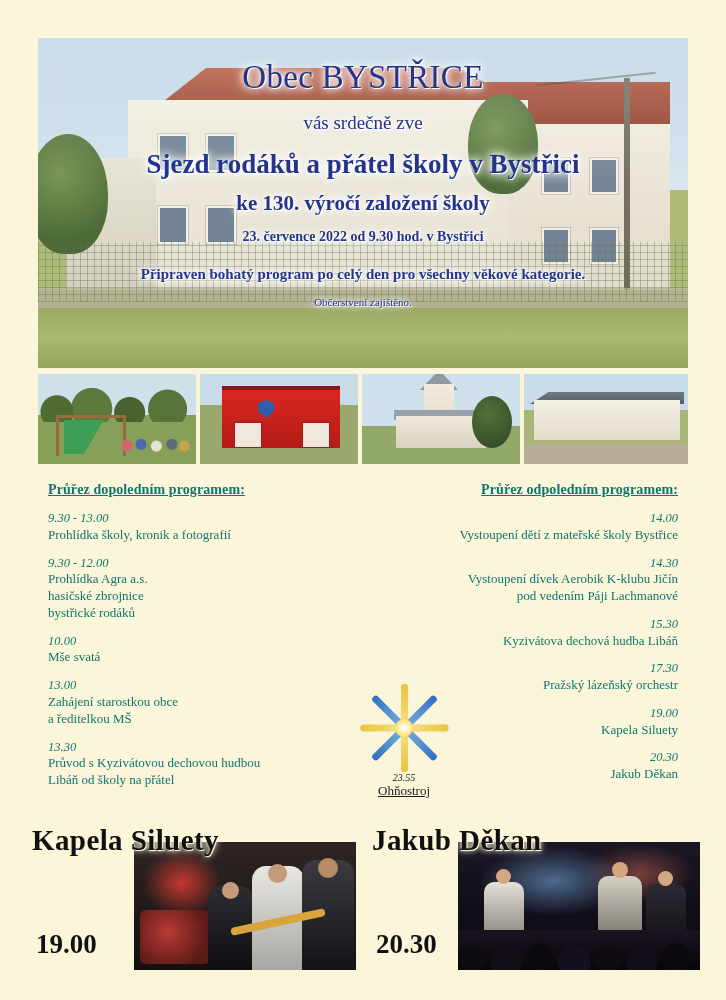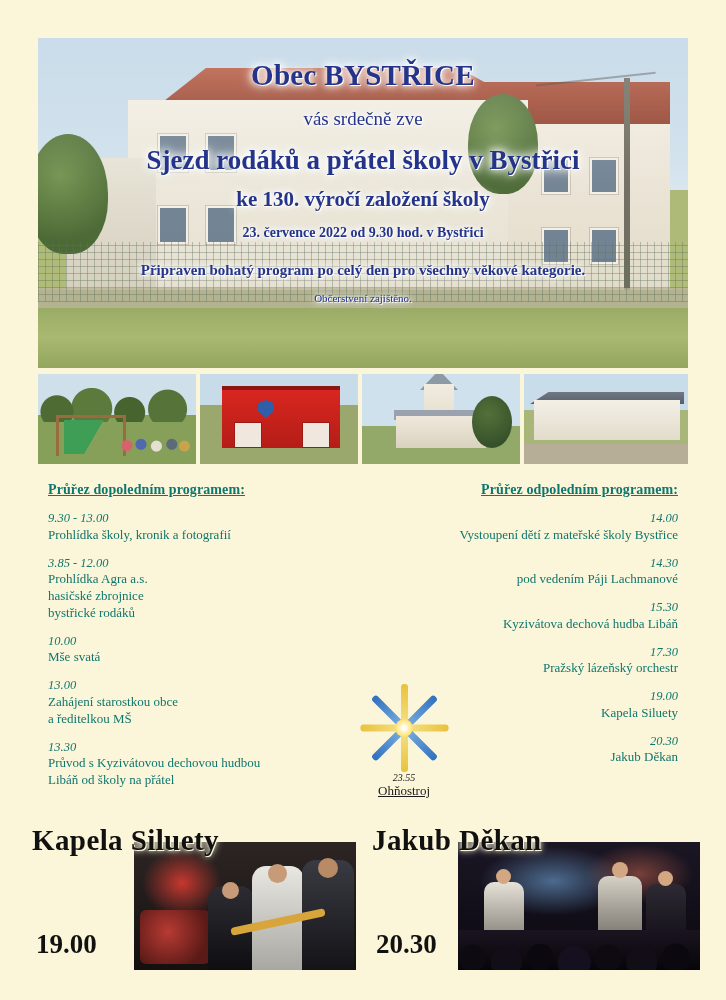--- a/index.html
+++ b/index.html
@@ -145,22 +145,22 @@
   }
 
   .hero-text {
     position: absolute;
     inset: 0;
     text-align: center;
     color: #24348a;
   }
   .h-line1 {
     margin-top: 21px;
-    font-size: 29px;
-    font-weight: bold;
+    font-size: 33px;
+    font-weight: normal;
     letter-spacing: .3px;
     text-shadow: 0 0 6px #fff, 0 0 10px #fff, 0 0 14px #fff, 1px 1px 0 #fff;
   }
   .h-line2 {
     margin-top: 16px;
     font-size: 19px;
     text-shadow: 0 0 6px #fff, 0 0 10px #fff, 0 0 14px #fff, 1px 1px 0 #fff;
   }
   .h-line3 {
     margin-top: 15px;
@@ -586,21 +586,21 @@
     <div class="col-head">Průřez dopoledním programem:</div>
 
     <div class="blk">
       <div class="t">9.30 - 13.00</div>
       <div class="d">
         <div>Prohlídka školy, kronik a fotografií</div>
       </div>
     </div>
 
     <div class="blk">
-      <div class="t">3.85 - 12.00</div>
+      <div class="t">9.30 - 12.00</div>
       <div class="d">
         <div>Prohlídka Agra a.s.</div>
         <div>hasičské zbrojnice</div>
         <div>bystřické rodáků</div>
       </div>
     </div>
 
     <div class="blk">
       <div class="t">10.00</div>
       <div class="d">
@@ -631,20 +631,21 @@
     <div class="blk">
       <div class="t">14.00</div>
       <div class="d">
         <div>Vystoupení dětí z mateřské školy Bystřice</div>
       </div>
     </div>
 
     <div class="blk">
       <div class="t">14.30</div>
       <div class="d">
+        <div>Vystoupení dívek Aerobik K-klubu Jičín</div>
         <div>pod vedením Páji Lachmanové</div>
       </div>
     </div>
 
     <div class="blk">
       <div class="t">15.30</div>
       <div class="d">
         <div>Kyzivátova dechová hudba Libáň</div>
       </div>
     </div>

